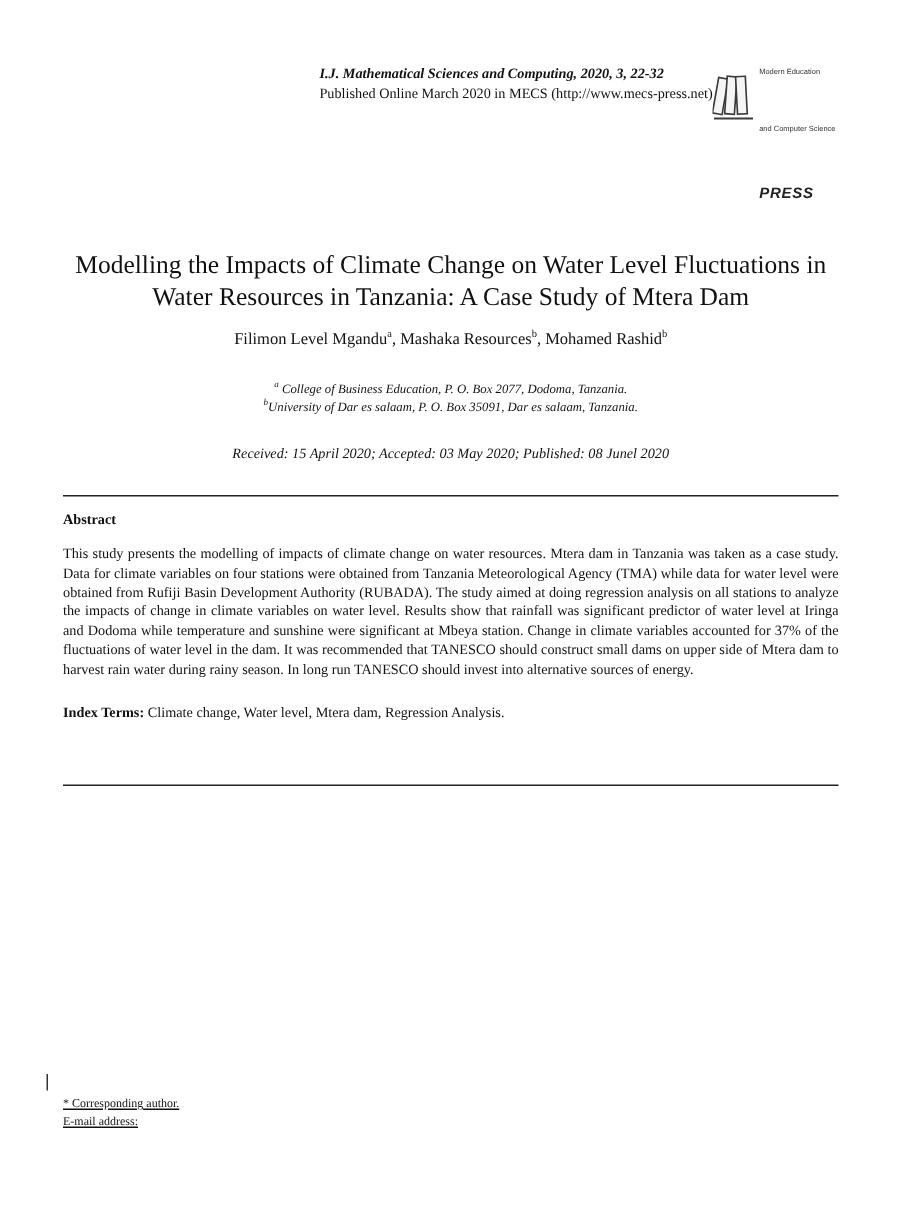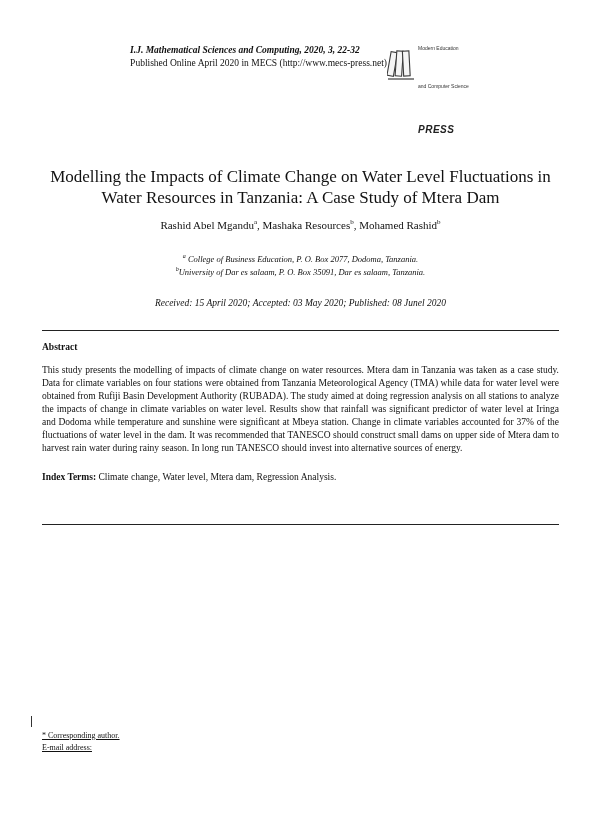--- a/index.html
+++ b/index.html
@@ -8,21 +8,21 @@
   .page {
     position: relative;
     width: 601px;
     height: 820px;
     background: #ffffff;
     padding: 44px 42px 0 42px;
     overflow: hidden;
   }
 
   
-  .header-row { display: flex; justify-content: center; align-items: flex-start; }
+  .header-row { display: flex; justify-content: flex-end; align-items: flex-start; }
   .journal-block { font-size: 9.5px; line-height: 1.32; }
   .journal-title { font-weight: bold; font-style: italic; }
   .journal-line { font-style: normal; }
 
   .logo { display: flex; align-items: flex-start; margin-top: 2px; margin-right: 2px; }
   .logo-books { margin-right: 3px; }
   .logo-text { display: flex; flex-direction: column; line-height: 1.15; gap: 32px; }
   .logo-name { font-family: "Liberation Sans", sans-serif; font-size: 5px; color: #333; }
   .logo-press { font-family: "Liberation Sans", sans-serif; font-size: 10px; font-weight: bold; font-style: italic; color: #222; letter-spacing: 0.5px; margin-top: 2px; }
 
@@ -103,21 +103,21 @@
   }
 </style>
 </head>
 <body>
 
 <div class="page">
 
   <div class="header-row">
     <div class="journal-block">
       <div class="journal-title">I.J. Mathematical Sciences and Computing, 2020, 3, 22-32</div>
-      <div class="journal-line">Published Online April 2020 in MECS (http://www.mecs-press.net)</div>
+      <div class="journal-line">Published Online March 2020 in MECS (http://www.mecs-press.net)</div>
     </div>
 
     <div class="logo">
       <span class="logo-books">
         <svg width="28" height="36" viewBox="0 0 28 36">
           <g fill="#f5f5f5" stroke="#3a3a3a" stroke-width="1.1">
             <rect x="2" y="6" width="6.5" height="24" transform="rotate(10 5 18)"></rect>
             <rect x="9" y="5" width="6.5" height="25" transform="rotate(4 12 17)"></rect>
             <rect x="16" y="5" width="6.5" height="25" transform="rotate(-3 19 17)"></rect>
           </g>
@@ -129,21 +129,21 @@
         <span class="logo-name">and Computer Science</span>
         <span class="logo-press">PRESS</span>
       </span>
     </div>
   </div>
 
 
   <h1 class="paper-title">Modelling the Impacts of Climate Change on Water Level Fluctuations in Water Resources in Tanzania: A Case Study of Mtera Dam</h1>
 
   <div class="authors-line">
-    <span><span>Rashid Abel Mgandu</span><sup>a</sup><span>, </span></span><span><span>Mashaka Resources</span><sup>b</sup><span>, </span></span><span><span>Mohamed Rashid</span><sup>b</sup></span>
+    <span><span>Filimon Level Mgandu</span><sup>a</sup><span>, </span></span><span><span>Mashaka Resources</span><sup>b</sup><span>, </span></span><span><span>Mohamed Rashid</span><sup>b</sup></span>
   </div>
 
   <div class="affiliations">
     <div class="affiliation"><sup>a</sup><span> College of Business Education, P. O. Box 2077, Dodoma, Tanzania.</span></div>
     <div class="affiliation"><sup>b</sup><span>University of Dar es salaam, P. O. Box 35091, Dar es salaam, Tanzania.</span></div>
   </div>
 
   <div class="dates-line">Received: 15 April 2020; Accepted: 03 May 2020; Published: 08 Junel 2020</div>
 
   <hr class="rule rule-1">

